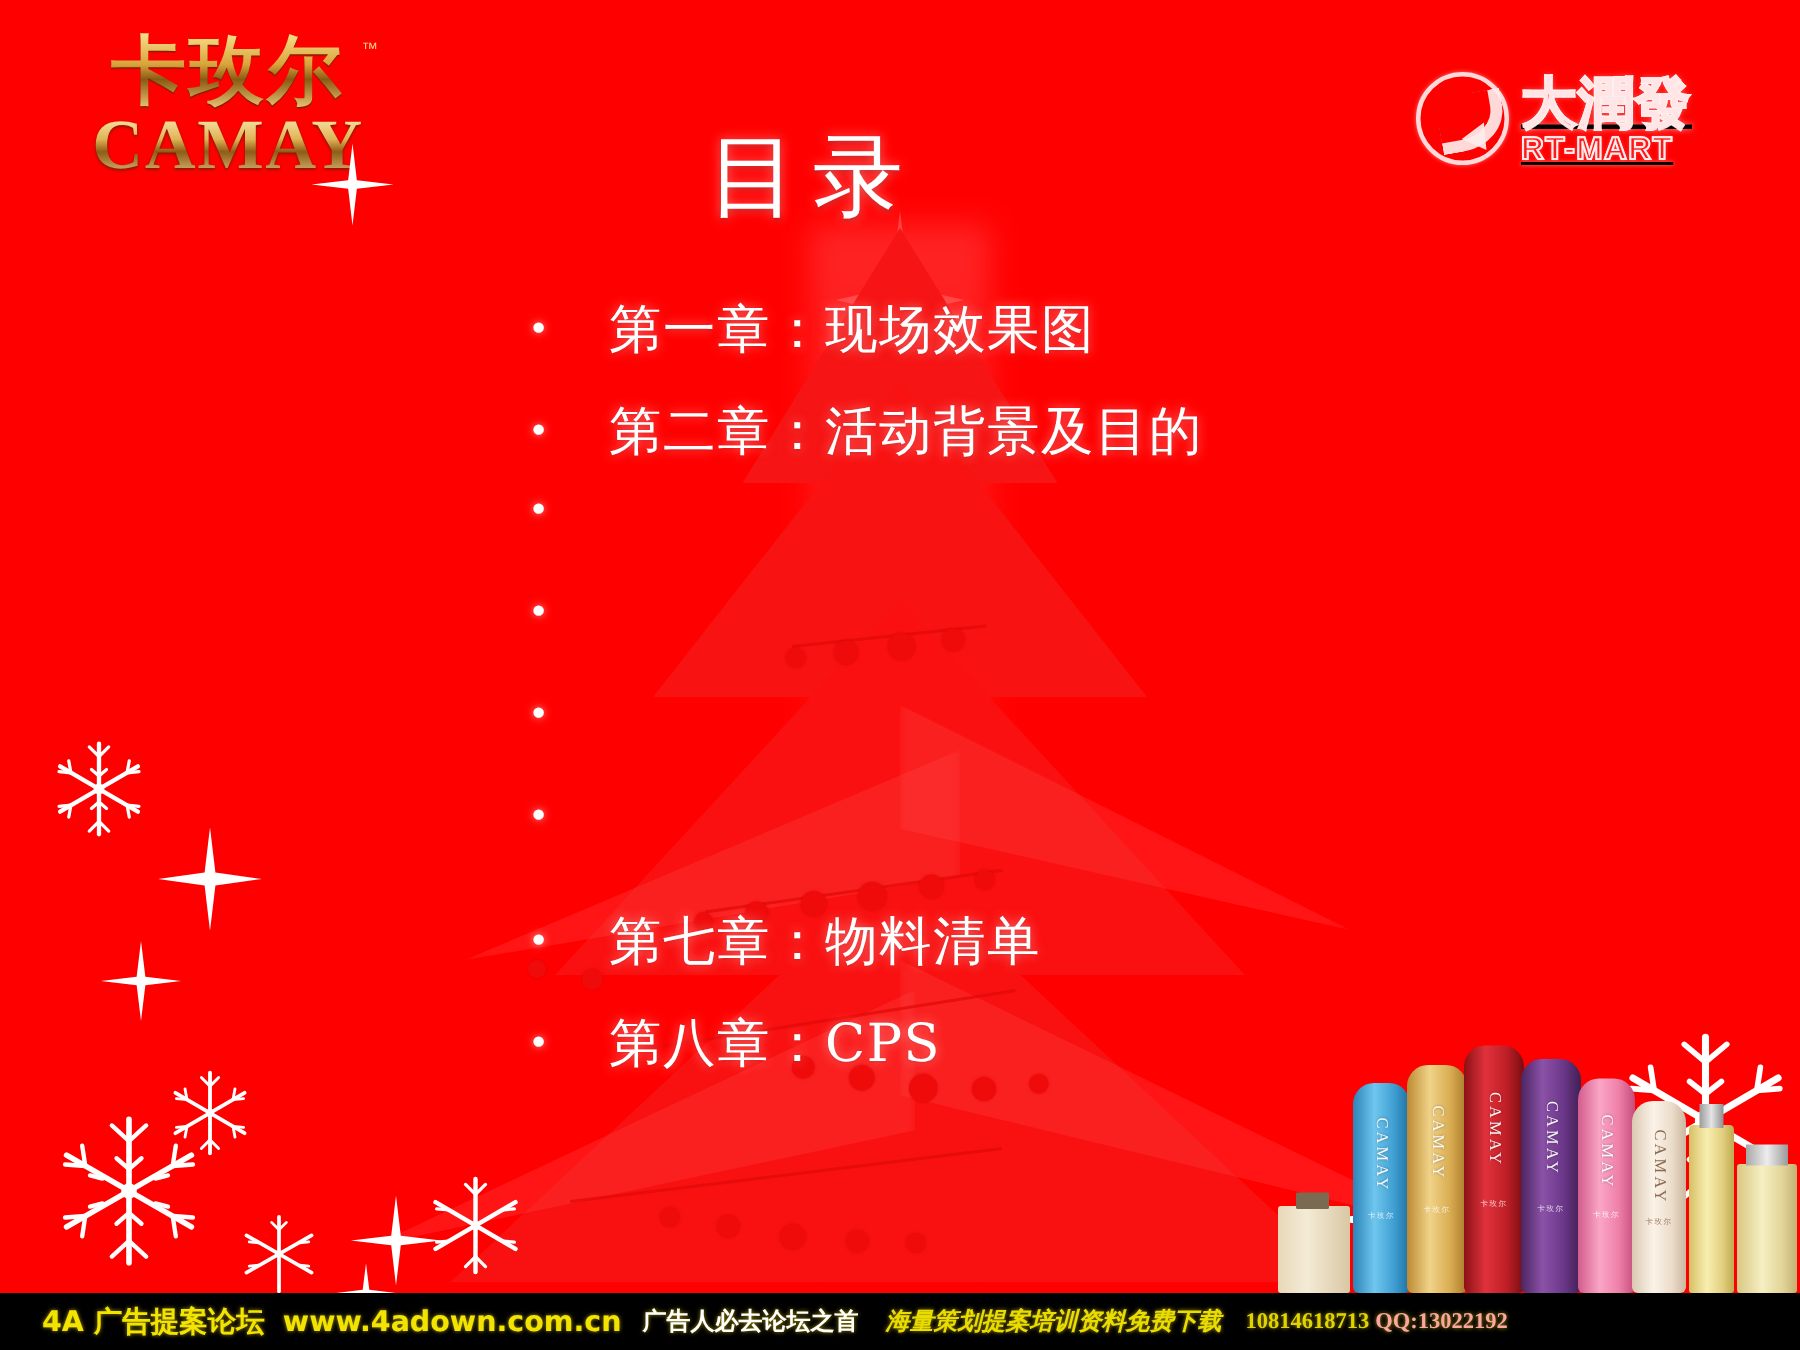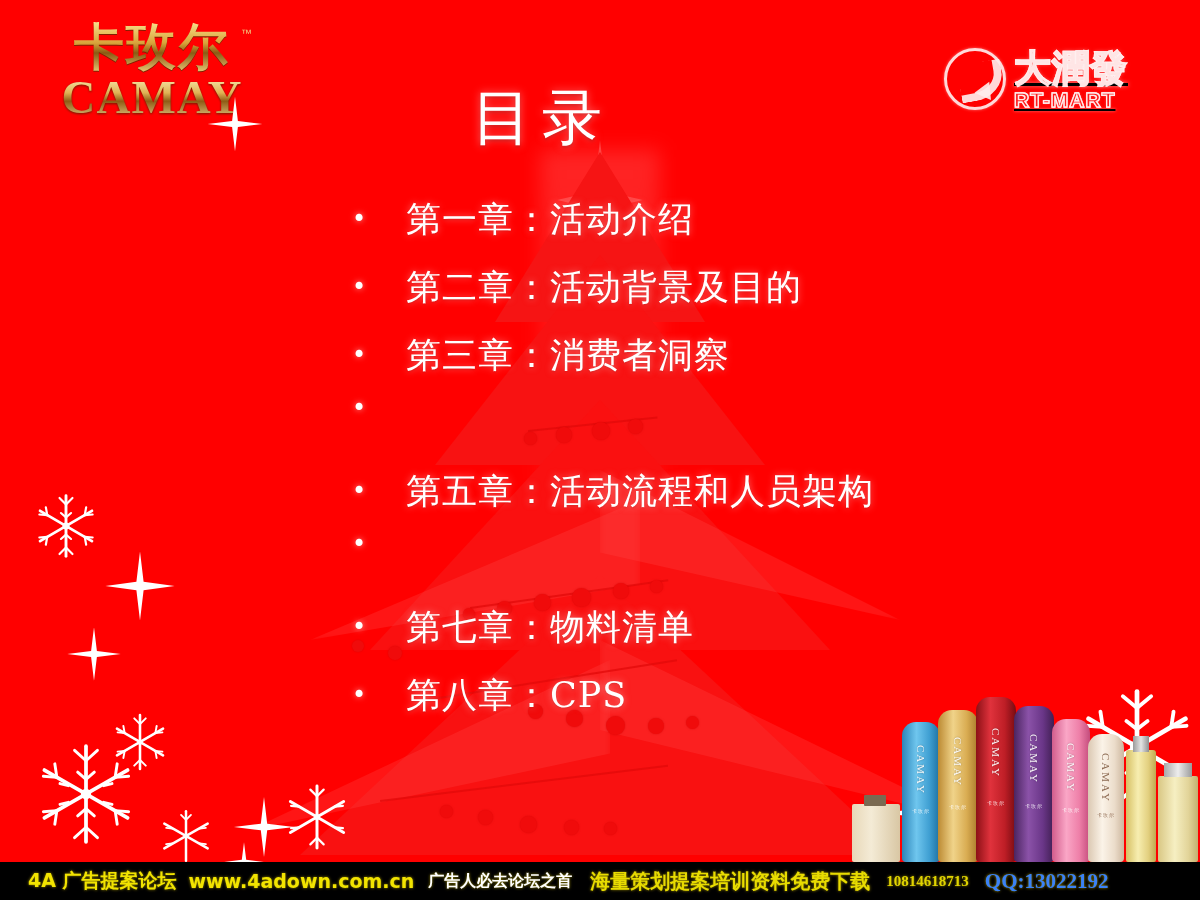--- a/index.html
+++ b/index.html
@@ -242,23 +242,23 @@
   .bn {
     font-family:"DejaVu Sans","Liberation Sans",sans-serif;
     font-weight:bold;
     color:#F2E400;
     text-shadow:0 0 3px rgba(190,170,0,.85);
     white-space:nowrap;
   }
   .bn.big  { font-size:19px; }
   .bn.url  { font-size:19px; margin-left:12px; }
   .bn.mid  { font-size:16px; margin-left:14px; color:#ffffff; }
-  .bn.mid2 { font-size:20px; margin-left:18px; color:#E8DC00; }
+  .bn.mid2 { font-size:16px; margin-left:18px; color:#E8DC00;font-style:italic; }
   .bn.num  { font-size:15px; margin-left:16px; color:#E0D400; font-family:"Liberation Serif",serif; }
-  .bn.qq   { font-size:21px; margin-left:16px;  color:#3b82f6; font-family:"Liberation Serif",serif; }
+  .bn.qq   { font-size:15px; margin-left:4px;  color:#fca5a5; font-family:"Liberation Serif",serif; }
 </style>
 </head>
 <body>
 
 <div class="slide">
 
   <div class="tree-layer">
     <div class="tree-core"></div>
     <div class="tree-star"></div>
 
@@ -505,36 +505,34 @@
       <span class="rtm-cn">大潤發</span>
       <span class="rtm-en">RT-MART</span>
     </div>
   </div>
 
   <div class="slide-title">目录</div>
 
   <ul class="toc">
     <li class="toc-item">
       <span class="toc-bullet">•</span>
-      <span class="toc-text">第一章：活动介绍</span>
+      <span class="toc-text">第一章：现场效果图</span>
     </li>
     <li class="toc-item">
       <span class="toc-bullet">•</span>
       <span class="toc-text">第二章：活动背景及目的</span>
     </li>
     <li class="toc-item">
       <span class="toc-bullet">•</span>
-      <span class="toc-text">第三章：消费者洞察</span>
-    </li>
-    <li class="toc-item">
-      <span class="toc-bullet">•</span>
-    </li>
-    <li class="toc-item">
-      <span class="toc-bullet">•</span>
-      <span class="toc-text">第五章：活动流程和人员架构</span>
+    </li>
+    <li class="toc-item">
+      <span class="toc-bullet">•</span>
+    </li>
+    <li class="toc-item">
+      <span class="toc-bullet">•</span>
     </li>
     <li class="toc-item">
       <span class="toc-bullet">•</span>
     </li>
     <li class="toc-item">
       <span class="toc-bullet">•</span>
       <span class="toc-text">第七章：物料清单</span>
     </li>
     <li class="toc-item">
       <span class="toc-bullet">•</span>

